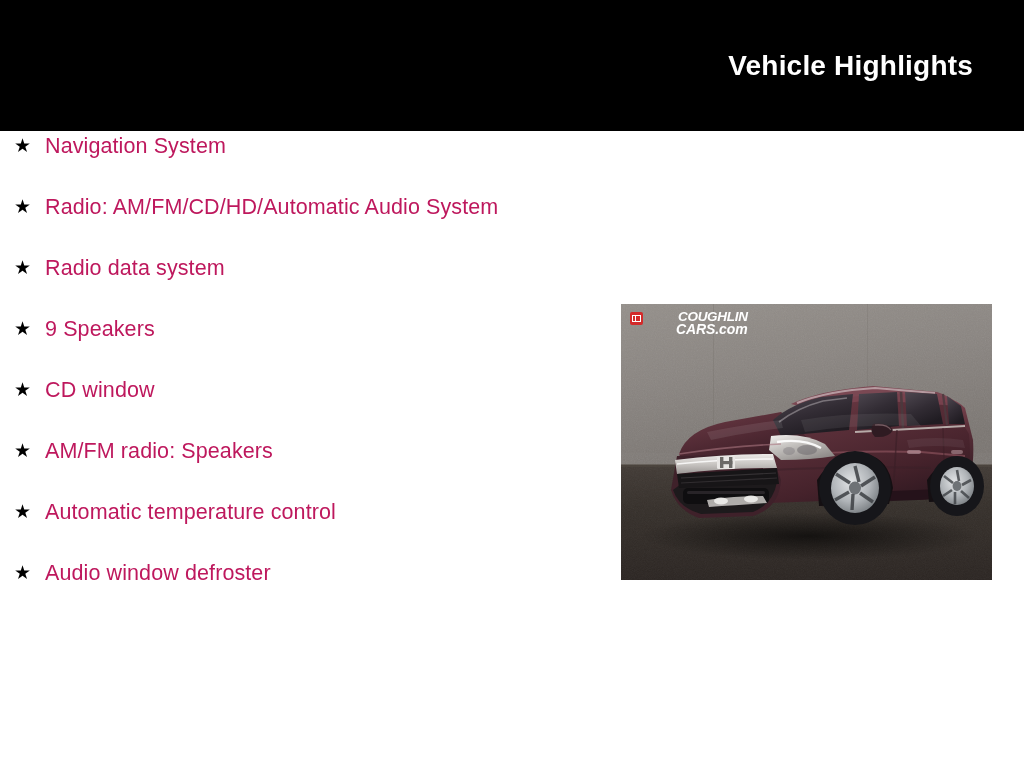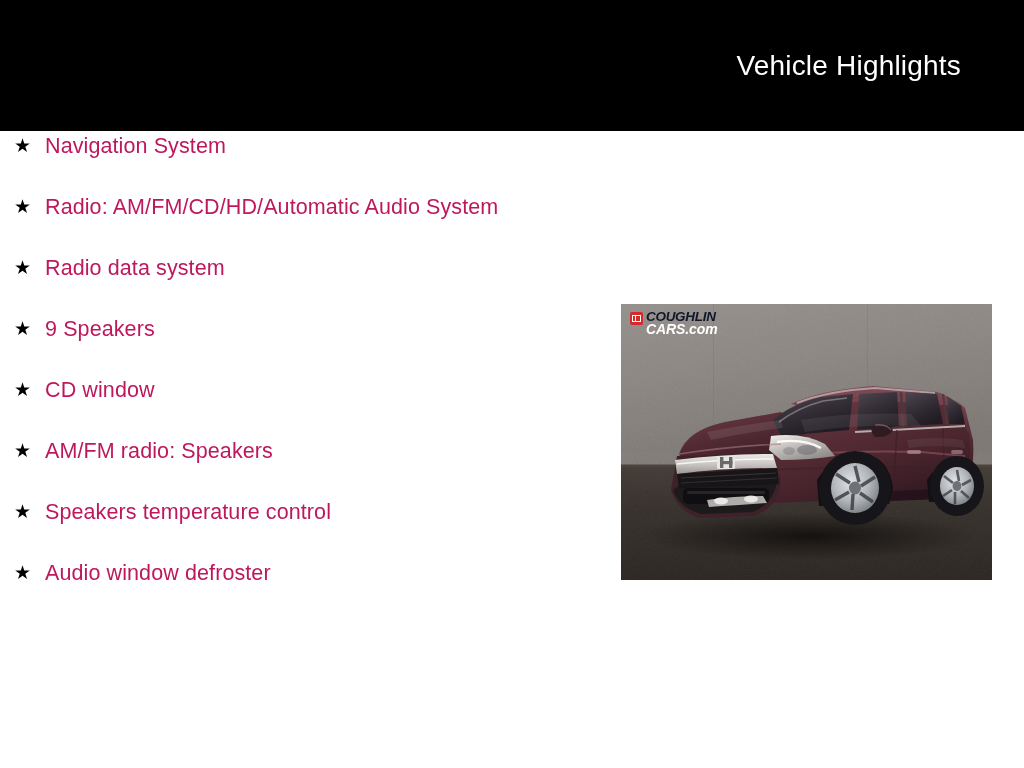--- a/index.html
+++ b/index.html
@@ -20,25 +20,25 @@
     position: absolute;
     left: 0;
     top: 0;
     width: 1024px;
     height: 131px;
     background: #000000;
     box-sizing: border-box;
   }
   .header-title {
     position: absolute;
-    right: 63px;
+    right: 51px;
     top: 49px;
     color: #ffffff;
     font-size: 28px;
-    font-weight: 400;
+    font-weight: 700;
     line-height: 34px;
     letter-spacing: 0.2px;
     white-space: nowrap;
   }
 
   
   .highlights-list {
     position: absolute;
     left: 0;
     top: 131px;
@@ -120,26 +120,27 @@
     top: 3px;
     width: 1.2px;
     height: 7px;
     background: #ffffff;
   }
   .wm-text {
     display: block;
   }
   .wm-primary {
     display: block;
-    color: #0f172a;
+    color: #ffffff;
     font-size: 13.5px;
     font-weight: 700;
     font-style: italic;
     line-height: 14px;
     letter-spacing: -0.3px;
+    margin-left: 32px;
   }
   .wm-secondary {
     display: block;
     color: #ffffff;
     font-size: 14px;
     font-weight: 700;
     font-style: italic;
     line-height: 11px;
     text-align: right;
     letter-spacing: -0.1px;
@@ -179,21 +180,21 @@
     <span class="highlight-label">CD window</span>
   </li>
 
   <li class="highlight-item">
     <span class="star-icon">★</span>
     <span class="highlight-label">AM/FM radio: Speakers</span>
   </li>
 
   <li class="highlight-item">
     <span class="star-icon">★</span>
-    <span class="highlight-label">Speakers temperature control</span>
+    <span class="highlight-label">Automatic temperature control</span>
   </li>
 
   <li class="highlight-item">
     <span class="star-icon">★</span>
     <span class="highlight-label">Audio window defroster</span>
   </li>
 
 </ul>
 
 <div class="vehicle-photo">

